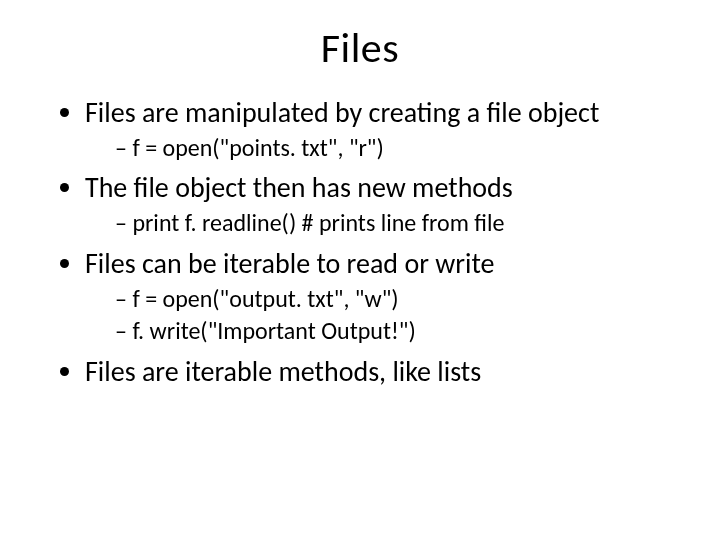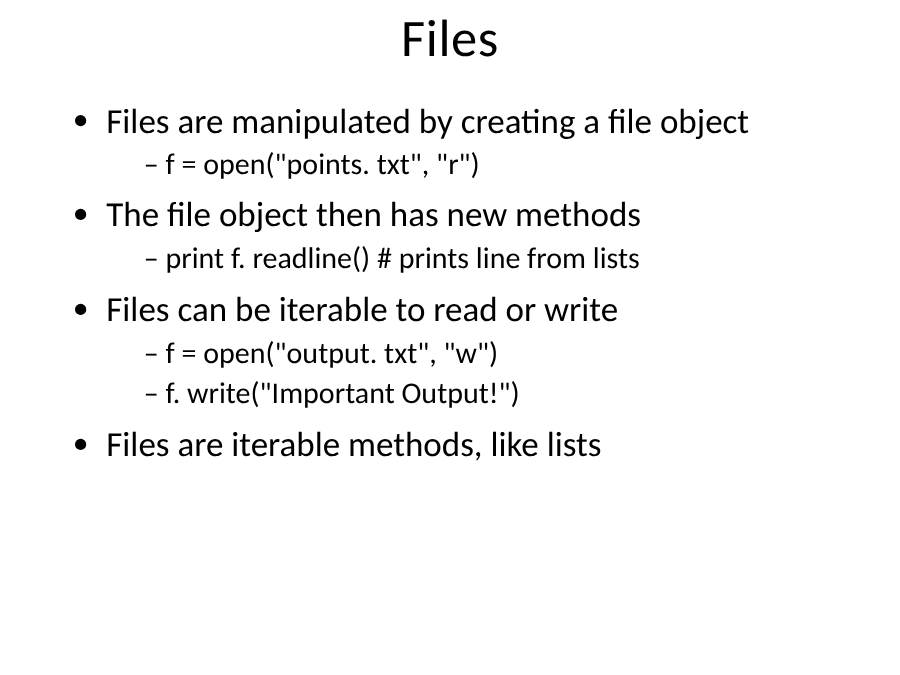--- a/index.html
+++ b/index.html
@@ -9,21 +9,21 @@
     height: 540px;
     background: #ffffff;
     font-family: Calibri, "Segoe UI", Arial, sans-serif;
     color: #000000;
     overflow: hidden;
   }
   .slide {
     box-sizing: border-box;
     width: 720px;
     height: 540px;
-    padding: 6px 40px 0 40px;
+    padding: 22px 40px 0 40px;
   }
   .title {
     text-align: center;
     font-size: 42px;
     font-weight: 400;
     margin: 0 0 22px 0;
     letter-spacing: 0.5px;
   }
   ul.level1 {
     list-style: disc;
@@ -59,21 +59,21 @@
   <ul class="level1">
     <li>
       <span>Files are manipulated by creating a file object</span>
       <ul class="level2">
         <li>f = open("points. txt", "r")</li>
       </ul>
     </li>
     <li>
       <span>The file object then has new methods</span>
       <ul class="level2">
-        <li>print f. readline() # prints line from lists</li>
+        <li>print f. readline() # prints line from file</li>
       </ul>
     </li>
     <li>
       <span>Files can be iterable to read or write</span>
       <ul class="level2">
         <li>f = open("output. txt", "w")</li>
         <li>f. write("Important Output!")</li>
       </ul>
     </li>
     <li>

